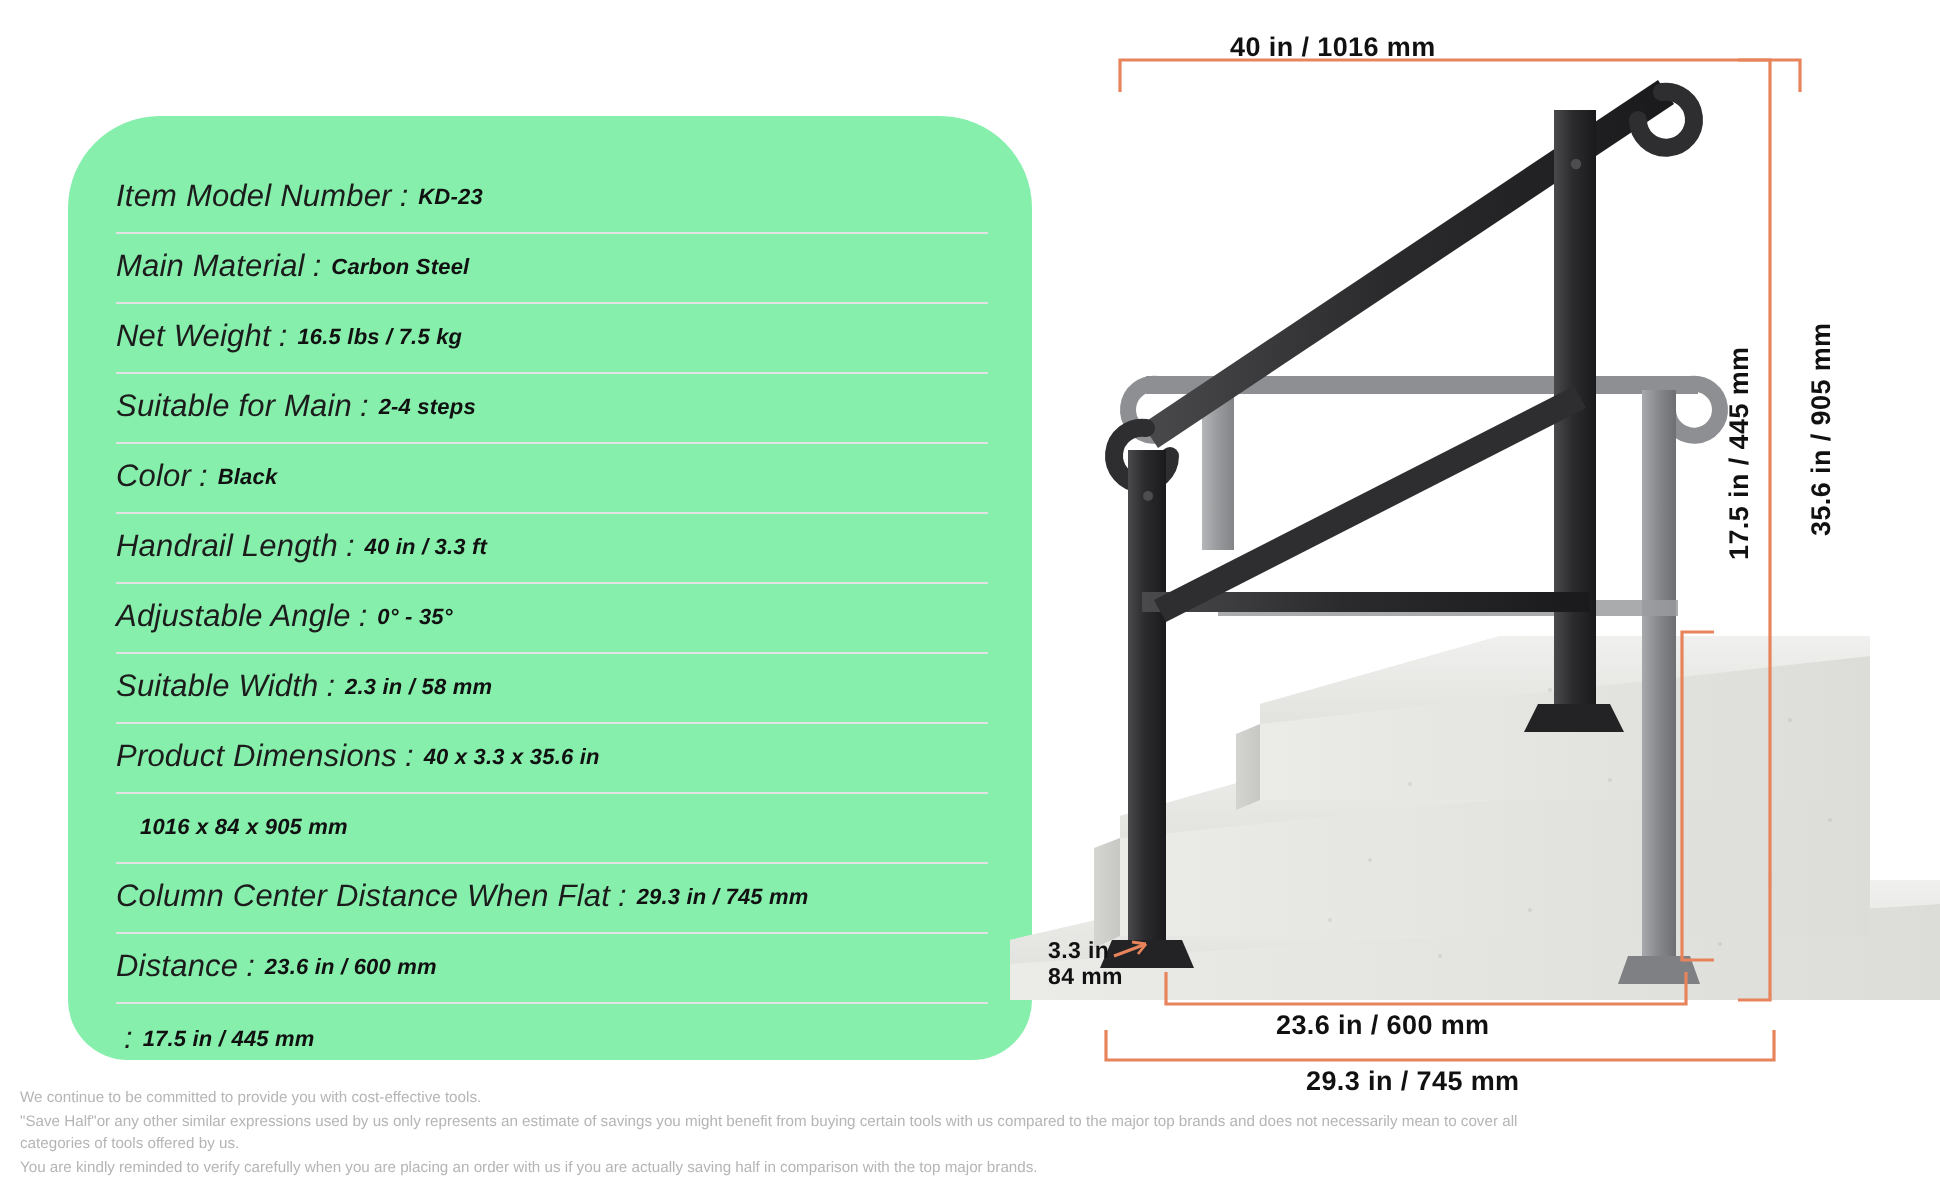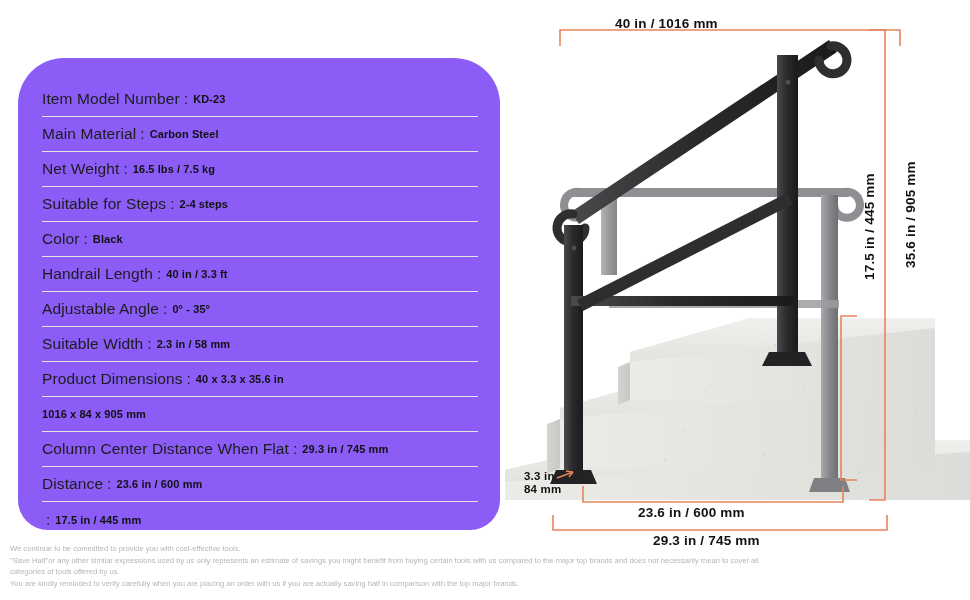--- a/index.html
+++ b/index.html
@@ -1,33 +1,33 @@
 <!DOCTYPE html>
 <html><head>
 <meta charset="utf-8">
 <style>
   * { margin:0; padding:0; box-sizing:border-box; }
   html,body { width:970px; height:600px; background:#ffffff; overflow:hidden; }
   body { font-family:"Liberation Sans", sans-serif; color:#1a1a1a; position:relative; }
 
   
   #spec-card{
-    position:absolute; left:18px; top:58px; width:482px; height:472px;
-    background:#8b5cf6; border-radius:46px 46px 30px 30px;
+    position:absolute; left:34px; top:58px; width:482px; height:472px;
+    background:#86efac; border-radius:46px 46px 30px 30px;font-style:italic;
   }
   .spec-rows{ padding:24px 0 0 0; }
   .spec-row{
     height:35px; margin:0 22px 0 24px; display:flex; align-items:center;
     border-bottom:1px solid #e3e3e3; white-space:nowrap;
   }
   .spec-row:last-child{ border-bottom:none; }
   .sp-label{ font-size:15.5px; color:#1c1c1c; font-weight:400; letter-spacing:0.1px; }
   .sp-colon{ font-size:15.5px; color:#1c1c1c; margin:0 5px 0 4px; }
   .sp-value{ font-size:11px; color:#111; font-weight:bold; letter-spacing:0.1px; }
-  .sp-value.only{ margin-left:0; }
+  .sp-value.only{ margin-left:12px; }
 
   
   #product-figure{ position:absolute; left:505px; top:0; width:465px; height:545px; }
   #product-svg{ position:absolute; left:0; top:0; }
 
   
   .dim-label{
     position:absolute; font-size:13.5px; font-weight:bold; color:#111;
     white-space:nowrap; letter-spacing:0.2px;
   }
@@ -65,21 +65,21 @@
         <span class="sp-label">Main Material</span>
         <span class="sp-colon">:</span>
         <span class="sp-value">Carbon Steel</span>
       </div>
       <div class="spec-row">
         <span class="sp-label">Net Weight</span>
         <span class="sp-colon">:</span>
         <span class="sp-value">16.5 lbs / 7.5 kg</span>
       </div>
       <div class="spec-row">
-        <span class="sp-label">Suitable for Steps</span>
+        <span class="sp-label">Suitable for Main</span>
         <span class="sp-colon">:</span>
         <span class="sp-value">2-4 steps</span>
       </div>
       <div class="spec-row">
         <span class="sp-label">Color</span>
         <span class="sp-colon">:</span>
         <span class="sp-value">Black</span>
       </div>
       <div class="spec-row">
         <span class="sp-label">Handrail Length</span>

